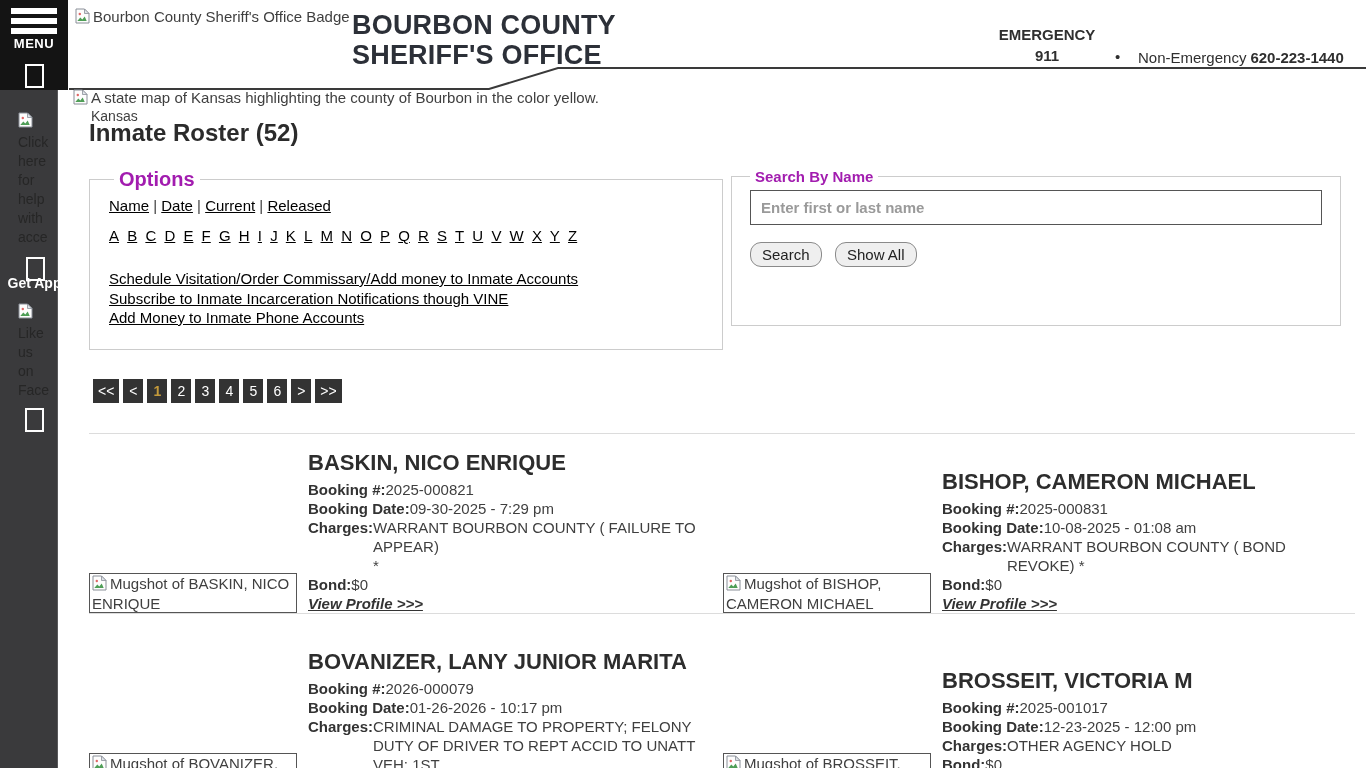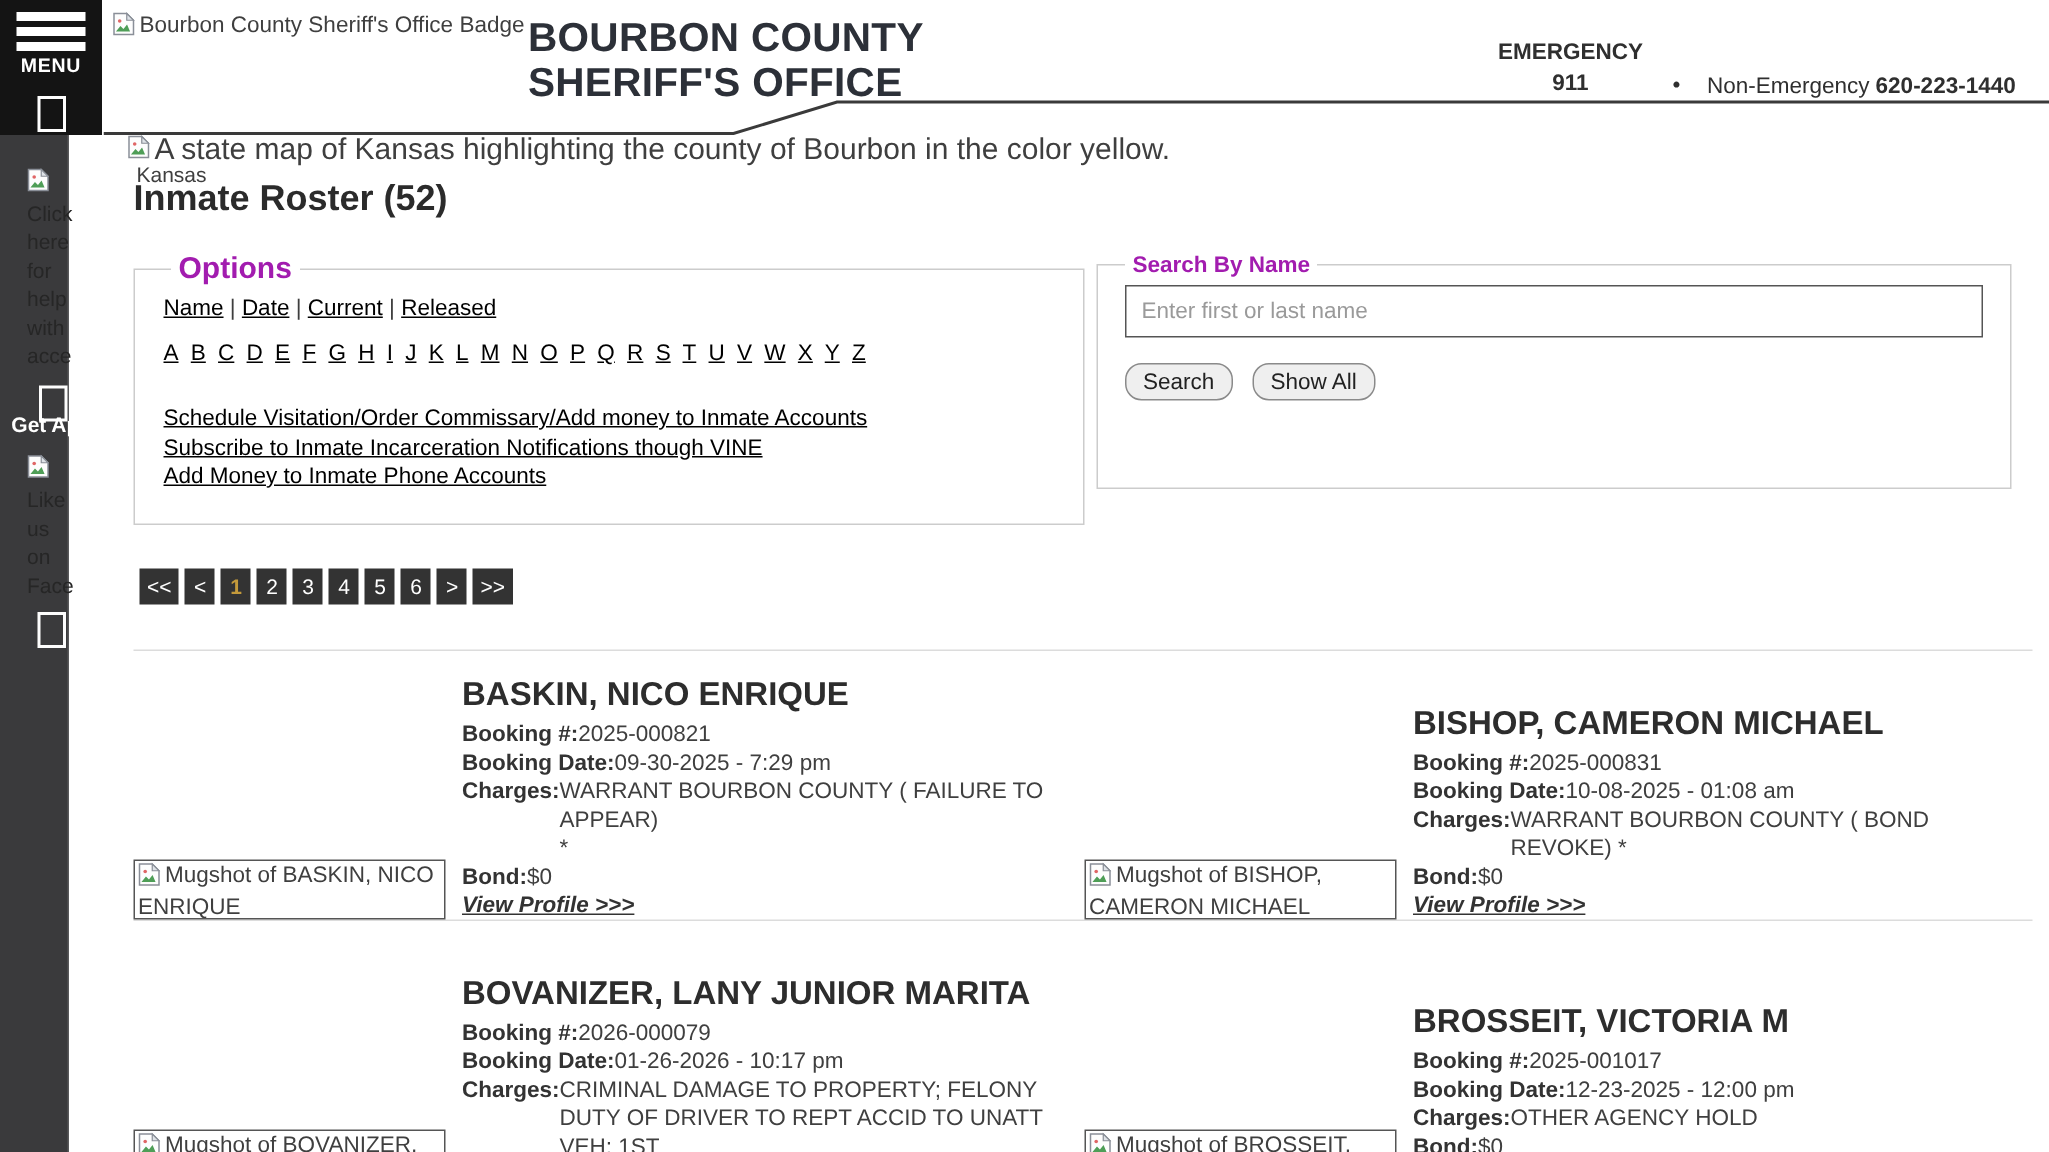--- a/index.html
+++ b/index.html
@@ -4,58 +4,58 @@
 <style>
   html,body{margin:0;padding:0;}
   body{
     width:1366px;height:768px;overflow:hidden;position:relative;
     background:#ffffff;color:#3e3e3e;
     font-family:"Liberation Sans", sans-serif;
   }
   a{color:#000000;text-decoration:underline;cursor:pointer;}
 
   
-  .sidebar{position:absolute;left:0;top:0;width:46px;height:768px;background:#3a3a3c;border-right:1px solid #59595b;box-sizing:border-box;}
+  .sidebar{position:absolute;left:0;top:0;width:58px;height:768px;background:#3a3a3c;border-right:1px solid #59595b;box-sizing:border-box;}
   .menu-btn{position:absolute;left:0;top:0;width:68px;height:90px;background:#141414;cursor:pointer;}
   .menu-bar{position:absolute;left:11px;width:46px;height:6px;background:#ffffff;}
   .menu-label{position:absolute;top:36px;left:0;width:68px;text-align:center;color:#ffffff;font-weight:bold;font-size:13px;letter-spacing:.5px;}
   .tofu{position:absolute;width:15px;height:20px;border:2px solid #fdfdfd;background:transparent;cursor:pointer;}
   .side-block{position:absolute;left:18px;font-size:14px;line-height:19px;color:#262626;cursor:pointer;}
   .side-block .w{display:block;}
   .get-app{position:absolute;left:0;top:275px;width:69px;text-align:center;color:#ffffff;font-weight:bold;font-size:14px;cursor:pointer;}
   .bimg{display:inline-block;vertical-align:top;margin-right:3px;}
 
   
   .content{position:absolute;left:69px;top:0;width:1297px;height:768px;}
   .hdr-line{position:absolute;left:0;top:0;width:1297px;height:100px;pointer-events:none;}
   .badge-alt{position:absolute;left:6px;top:8px;font-size:15px;color:#3f3f3f;white-space:nowrap;}
   .brand{position:absolute;left:283px;top:10px;font-size:27px;line-height:30px;font-weight:bold;color:#2c3038;letter-spacing:.2px;}
   .em-block{position:absolute;left:908px;top:26px;width:140px;text-align:center;font-size:15px;font-weight:bold;color:#2f2f2f;}
   .em-911{margin-top:4px;}
   .em-bullet{position:absolute;left:1046px;top:48px;font-size:15px;color:#2f2f2f;}
   .nonem{position:absolute;left:1069px;top:49px;font-size:15px;color:#2f2f2f;white-space:nowrap;}
   .nonem b{margin-left:4px;}
 
-  .map-alt{position:absolute;left:16px;top:89px;font-size:20px;color:#3f3f3f;white-space:nowrap;}
+  .map-alt{position:absolute;left:4px;top:89px;font-size:15px;color:#3f3f3f;white-space:nowrap;}
   .map-caption{position:absolute;left:22px;top:108px;font-size:14px;color:#3f3f3f;}
   .page-title{position:absolute;left:20px;top:119px;font-size:24px;font-weight:bold;color:#2b2b2b;}
 
   fieldset{border:1px solid #cccccc;margin:0;box-sizing:border-box;}
   legend{font-weight:bold;color:#a21caf;padding:0 5px;}
   .options-fs{position:absolute;left:20px;top:168px;width:634px;height:182px;padding:0 0 0 19px;}
   .options-fs legend{font-size:20px;margin-left:5px;}
   .sort-row{margin-top:6px;font-size:15px;}
   .alpha-row{margin-top:13px;font-size:15px;}
   .alpha-row a{margin-right:4px;}
   .opt-links{margin-top:25px;font-size:15px;line-height:19.5px;}
   .opt-links a{display:inline-block;}
 
   .search-fs{position:absolute;left:662px;top:168px;width:610px;height:158px;padding:0 18px;}
   .search-fs legend{font-size:15px;margin-left:0;}
-  .search-input{display:block;width:100%;height:35px;box-sizing:border-box;border:1px solid #555555;margin-top:5px;font-size:15px;padding:0 10px;font-family:"Liberation Sans",sans-serif;color:#000000;background:#fff;}
+  .search-input{display:block;width:100%;height:35px;box-sizing:border-box;border:1px solid #555555;margin-top:5px;font-size:15px;padding:0 10px;font-family:"Liberation Sans",sans-serif;color:#000000;background:#fff;font-weight:bold;}
   .search-input::placeholder{color:#9a9a9a;}
   .btn-row{margin-top:17px;}
   .btn{font-size:15px;font-family:"Liberation Sans",sans-serif;background:#efefef;border:1px solid #8a8a8a;border-radius:11px;padding:3px 11px;margin-right:9px;color:#222;cursor:pointer;}
 
   .pagination{position:absolute;left:24px;top:379px;}
   .page-btn{display:inline-block;background:#333333;color:#ffffff;font-size:14px;line-height:16px;padding:4px 5px;min-width:10px;text-align:center;margin-right:4px;cursor:pointer;user-select:none;}
   .page-btn.active{font-weight:bold;}
 
   .roster{position:absolute;left:20px;top:433px;width:1266px;}
   .roster-row{display:grid;grid-template-columns:634px 632px;border-top:1px solid #dcdcdc;padding-top:10px;min-height:169px;box-sizing:content-box;}

